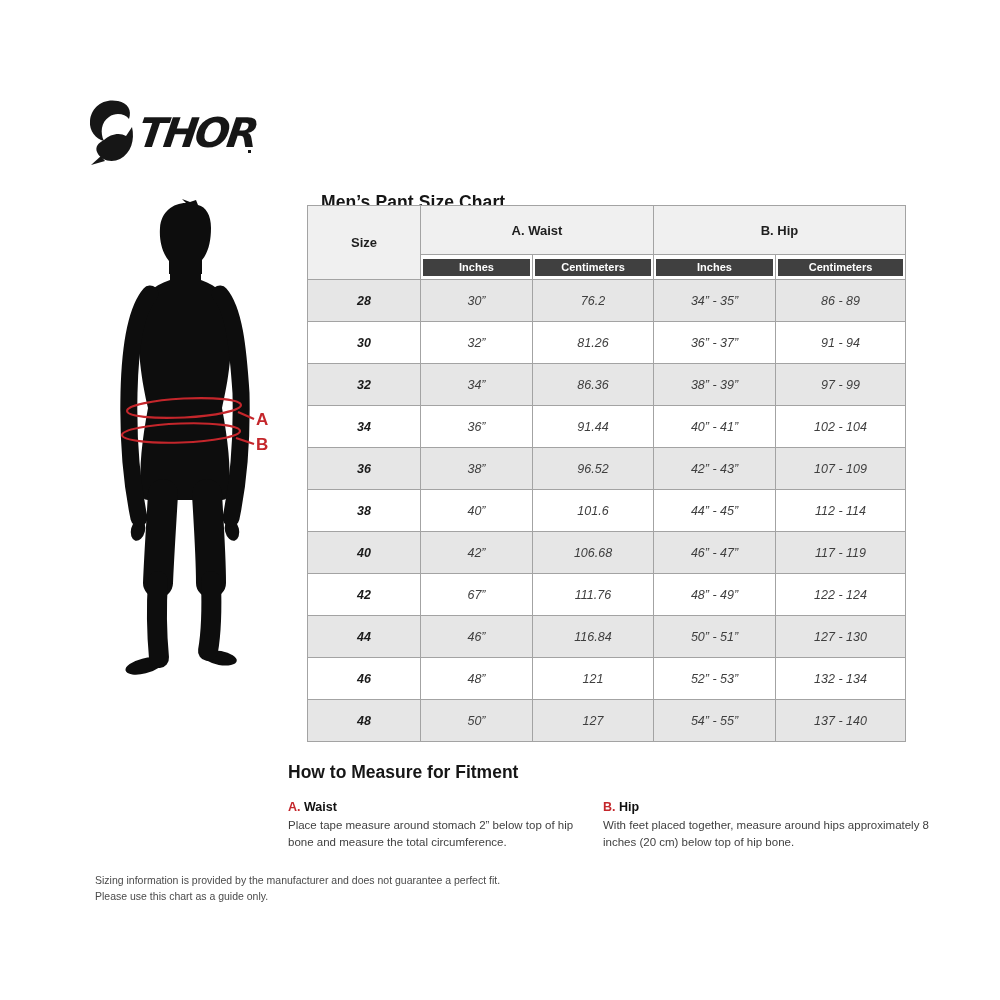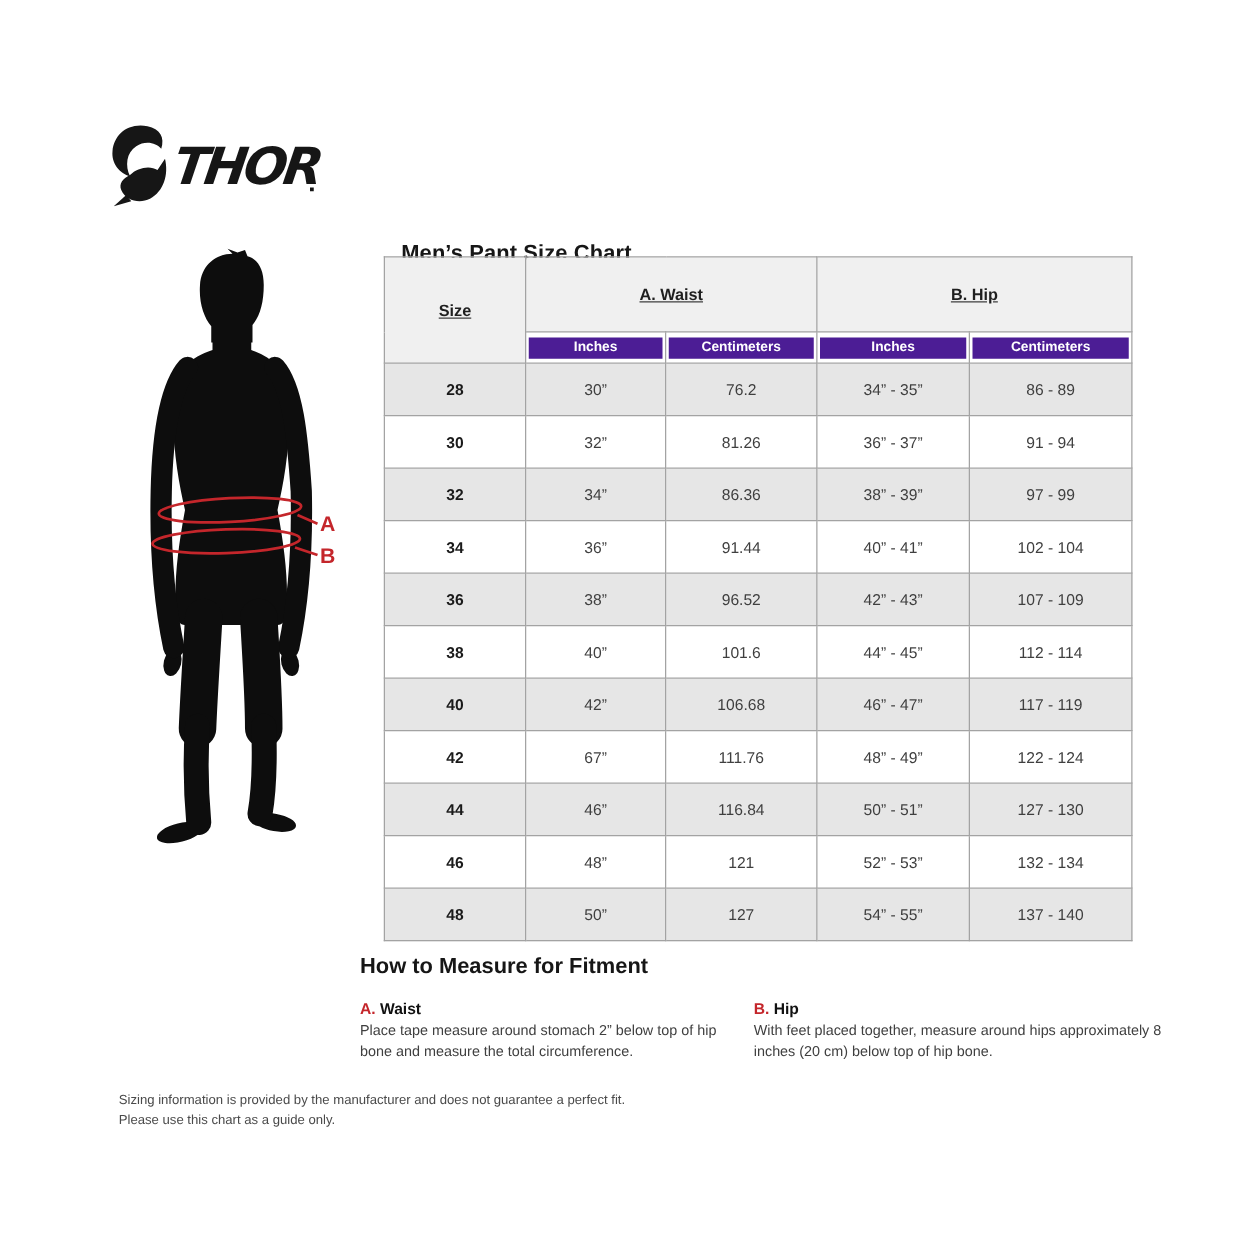--- a/index.html
+++ b/index.html
@@ -21,27 +21,27 @@
   table.size-chart {
     border-collapse:collapse; table-layout:fixed; width:598px;
     font-size:12.5px; color:#3f3f3f;
   }
   table.size-chart th, table.size-chart td {
     border:1px solid #a3a3a3; text-align:center; vertical-align:middle; padding:0;
   }
   th.size-head, th.group-head {
     background:#f0f0f0; color:#1f1f1f; font-size:13px; font-weight:bold;
   }
-  tr.group-row { height:60px;text-decoration:underline; }
+  tr.group-row { height:49px; }
   tr.sub-row th { background:#ffffff; height:24px; }
   tr.sub-row .black {
-    background:#4c1d95; color:#ffffff; font-size:11px; font-weight:bold;
+    background:#404040; color:#ffffff; font-size:11px; font-weight:bold;
     margin:2px; line-height:17px;
   }
-  tbody.rows td { height:41px; }
+  tbody.rows td { height:41px;font-style:italic; }
   tbody.rows tr:nth-child(odd) { background:#e6e6e6; }
   tbody.rows tr:nth-child(even) { background:#ffffff; }
   tbody.rows td.size-col { font-weight:bold; color:#1a1a1a; }
   
   .measure { position:absolute; left:288px; top:762px; width:650px; }
   .measure h2 { margin:0; font-size:17.5px; font-weight:bold; color:#161616; }
   .measure-cols { display:flex; margin-top:17px; }
   .measure-item.a { width:292px; }
   .measure-item.b { width:330px; margin-left:23px; }
   .m-label { font-size:12.5px; font-weight:bold; color:#111111; }

